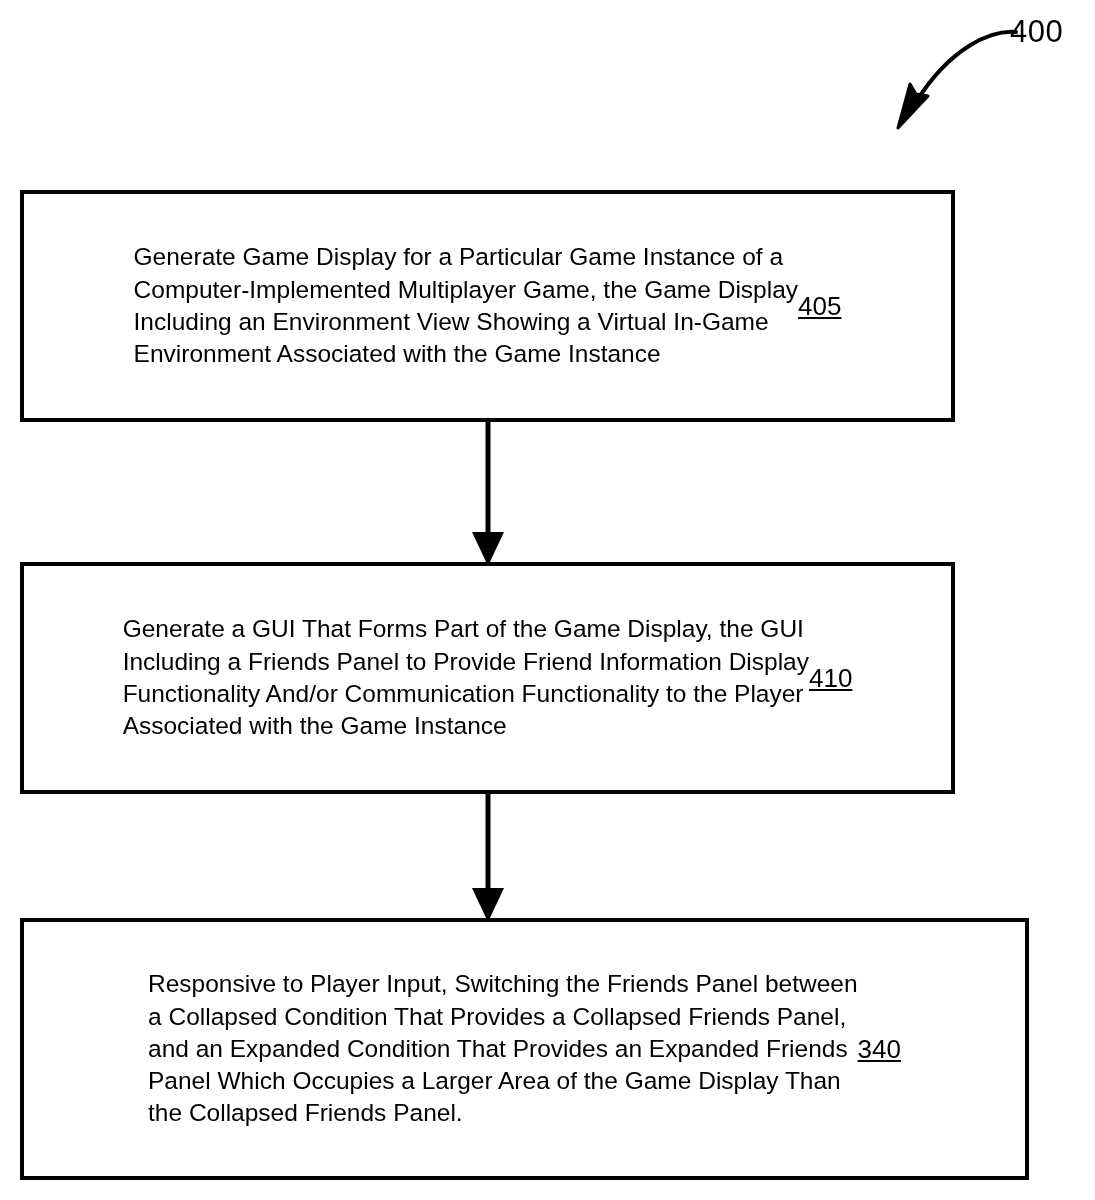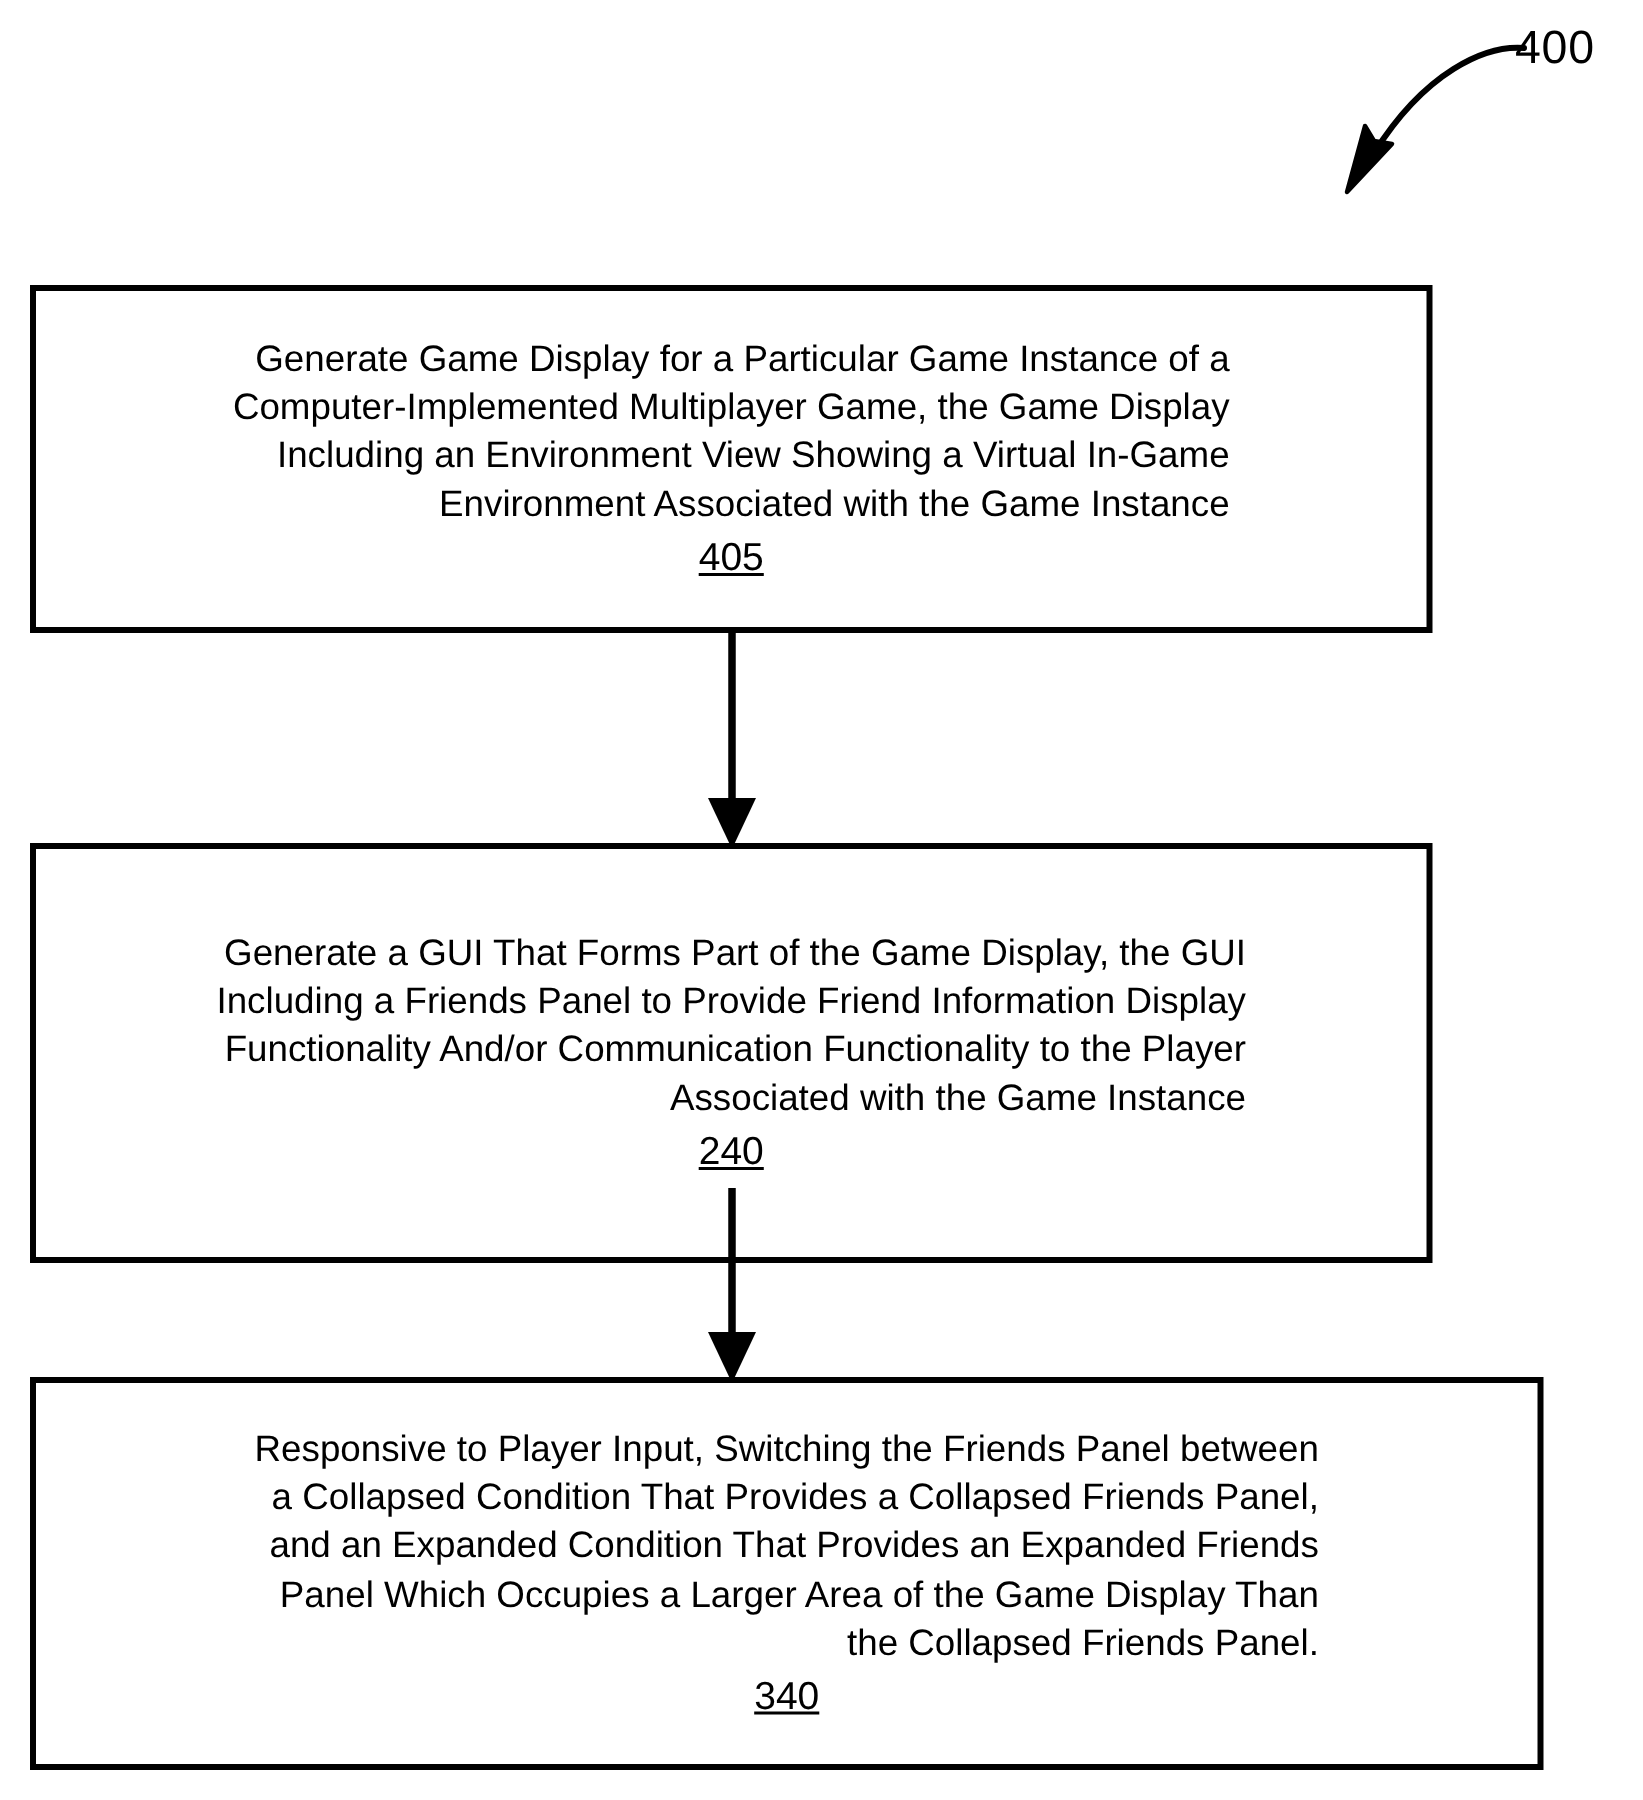--- a/index.html
+++ b/index.html
@@ -38,24 +38,24 @@
     width: 140px;
     height: 120px;
   }
 
   .step-box {
     position: absolute;
     box-sizing: border-box;
     border: 4px solid #000000;
     background: #ffffff;
     display: flex;
-    flex-direction: column;
+    flex-direction: row;
     align-items: center;
     justify-content: center;
-    text-align: right;
+    text-align: left;
     padding: 10px 16px;
   }
 
   .step-text {
     font-size: 24.5px;
     line-height: 1.32;
     white-space: pre-line;
     font-family: "Liberation Sans", sans-serif;
   }
 
@@ -77,21 +77,21 @@
     left: 20px;
     top: 190px;
     width: 935px;
     height: 232px;
   }
   
   #box-410 {
     left: 20px;
     top: 562px;
     width: 935px;
-    height: 280px;
+    height: 232px;
   }
   
   #box-420 {
     left: 20px;
     top: 918px;
     width: 1009px;
     height: 262px;
   }
 
   #conn-1 {
@@ -131,21 +131,21 @@
       <line x1="30" y1="0" x2="30" y2="118" stroke="#000000" stroke-width="5"></line>
       <path d="M14 112 L30 146 L46 112 Z" fill="#000000"></path>
     </svg>
   </div>
 
   <div class="step-box" id="box-410">
     <div class="step-text">Generate a GUI That Forms Part of the Game Display, the GUI
 Including a Friends Panel to Provide Friend Information Display
 Functionality And/or Communication Functionality to the Player
 Associated with the Game Instance</div>
-    <div class="step-ref">240</div>
+    <div class="step-ref">410</div>
   </div>
 
   <div class="connector" id="conn-2">
     <svg width="60" height="130" viewBox="0 0 60 130" xmlns="http://www.w3.org/2000/svg">
       <line x1="30" y1="0" x2="30" y2="102" stroke="#000000" stroke-width="5"></line>
       <path d="M14 96 L30 130 L46 96 Z" fill="#000000"></path>
     </svg>
   </div>
 
   <div class="step-box" id="box-420">

